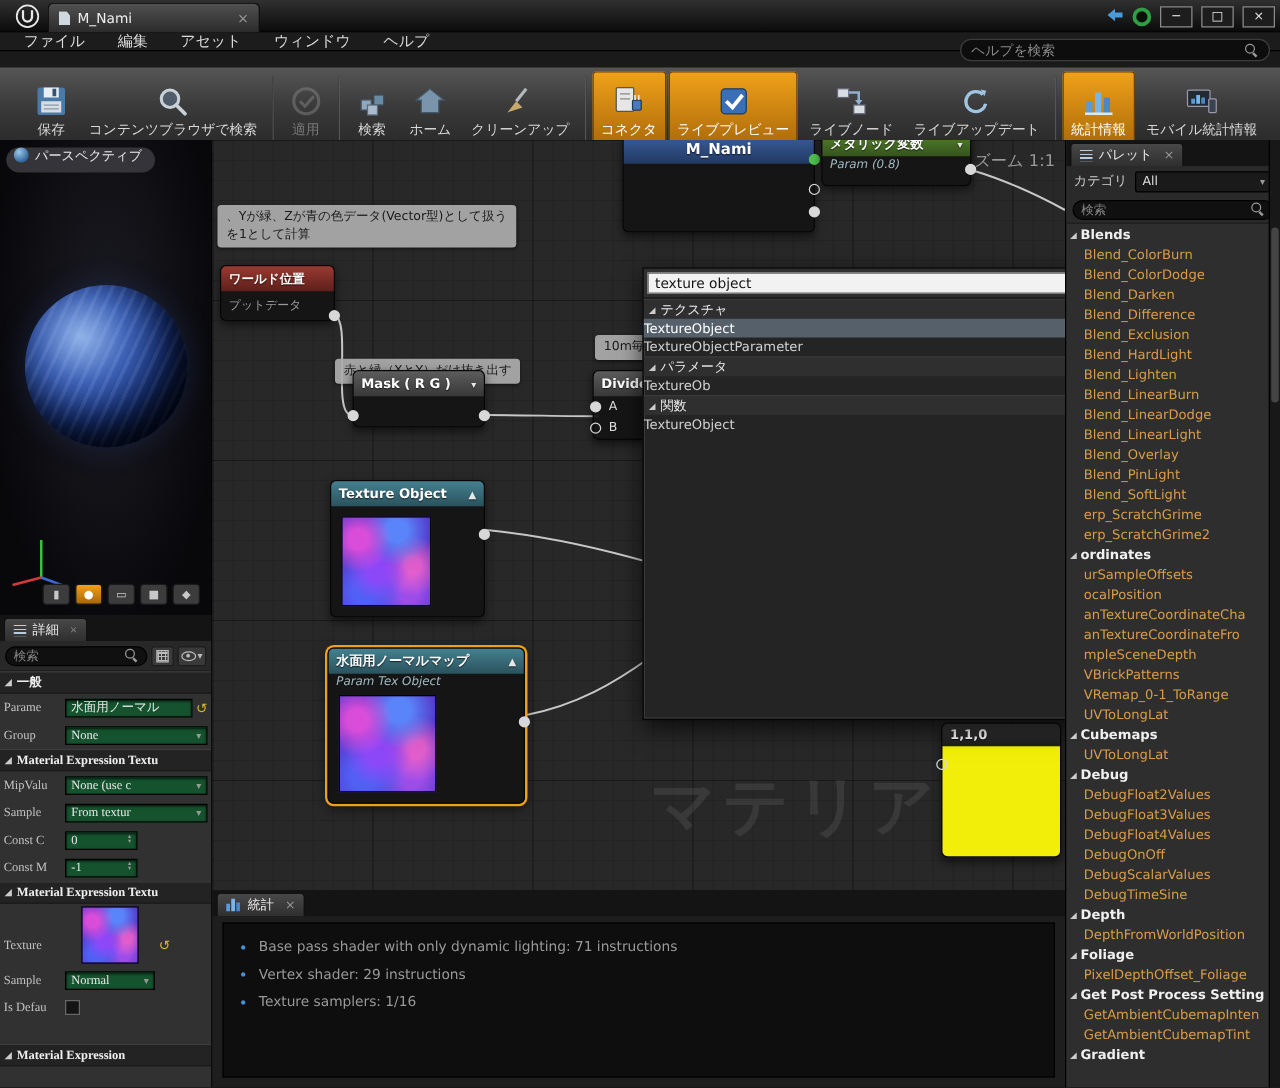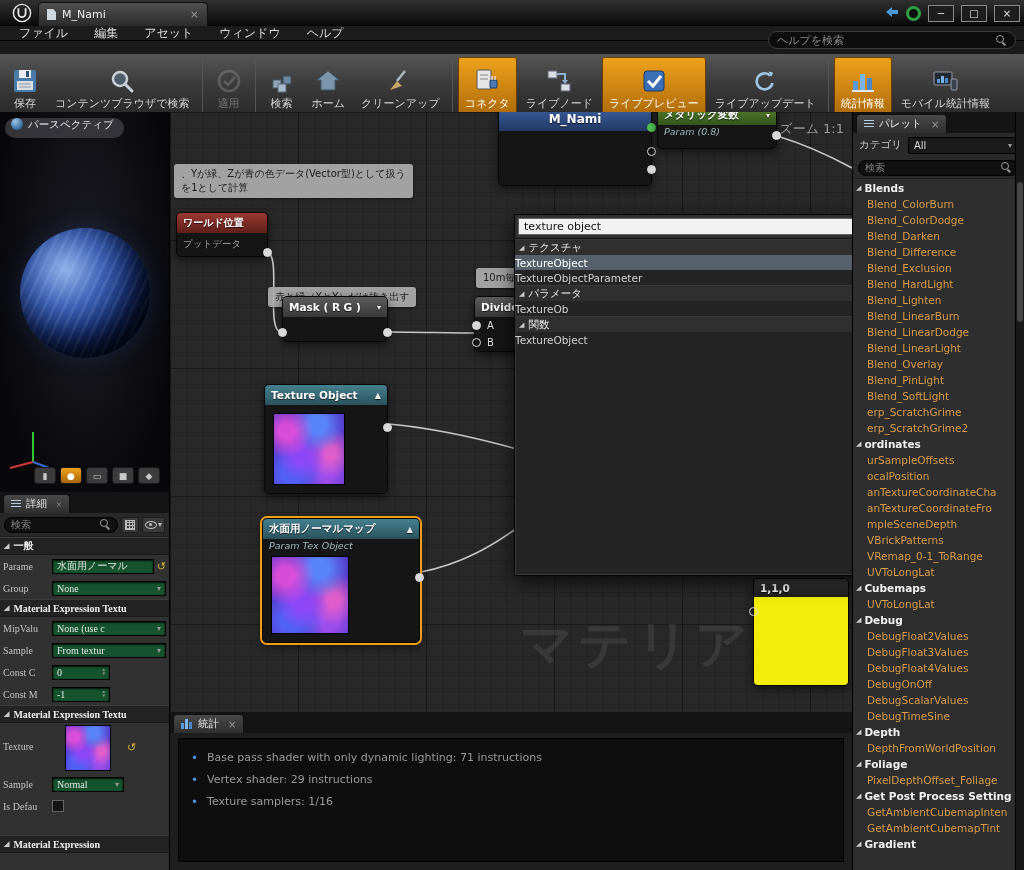--- a/index.html
+++ b/index.html
@@ -30,21 +30,21 @@
   .help-search { position:absolute; right:8px; top:5px; width:248px; height:18px; background:#0d0d0d;
     border:1px solid #3c3c3c; border-radius:9px; display:flex; align-items:center; justify-content:space-between;
     padding:0 8px; color:#8a8a8a; font-size:11px; }
   .mag { position:relative; width:11px; height:11px; display:inline-block; flex:none; }
   .mag::before { content:""; position:absolute; width:6px; height:6px; border:1.5px solid #999; border-radius:50%; left:0; top:0; }
   .mag::after { content:""; position:absolute; width:4px; height:1.5px; background:#999; transform:rotate(45deg); left:6px; top:8px; }
 
   
   .toolbar { position:absolute; left:0; top:54px; width:1024px; height:70px;
     background:linear-gradient(#565656 0%,#3a3a3a 45%,#262626 100%); border-bottom:1px solid #000;
-    display:flex; align-items:stretch; padding:3px 4px; gap:2px; }
+    display:flex; align-items:stretch; padding:3px 20px; gap:2px; }
   .tb-btn { display:flex; flex-direction:column; align-items:center; justify-content:center; gap:1px;
     padding:2px 7px; border-radius:3px; color:#d8d8d8; font-size:11px; }
   .tb-btn.active { background:linear-gradient(#f0a21a,#a86608); color:#fff; box-shadow:inset 0 0 0 1px #6a4004; }
   .tb-btn.disabled { color:#777; }
   .tb-btn.disabled .tb-icon { opacity:.45; filter:grayscale(1); }
   .tb-icon { width:28px; height:28px; flex:none; }
   .tb-icon svg { width:28px; height:28px; }
   .tb-label { white-space:nowrap; }
   .tb-sep { width:1px; background:#181818; border-right:1px solid #555; margin:4px 3px; flex:none; }
 
@@ -291,35 +291,35 @@
         <span class="tb-icon"><svg viewBox="0 0 28 28">
             <rect x="4" y="3" width="14" height="19" rx="1" fill="#e6e6e6" stroke="#555"></rect>
             <line x1="7" y1="8" x2="15" y2="8" stroke="#888"></line>
             <line x1="7" y1="12" x2="15" y2="12" stroke="#888"></line>
             <rect x="17" y="13" width="7" height="8" rx="1" fill="#4a7ab8" stroke="#20395c"></rect>
             <line x1="19" y1="13" x2="19" y2="9" stroke="#ddd" stroke-width="1.5"></line>
             <line x1="22" y1="13" x2="22" y2="9" stroke="#ddd" stroke-width="1.5"></line>
           </svg></span>
         <span class="tb-label">コネクタ</span>
       </div>
+      <div class="tb-btn active">
+        <span class="tb-icon"><svg viewBox="0 0 28 28">
+            <rect x="4" y="4" width="20" height="20" rx="3" fill="#3a6fb5" stroke="#1c3a60"></rect>
+            <path d="M8 14l5 5 8-10" stroke="#fff" stroke-width="3" fill="none"></path>
+          </svg></span>
+        <span class="tb-label">ライブプレビュー</span>
+      </div>
       <div class="tb-btn normal">
         <span class="tb-icon"><svg viewBox="0 0 28 28">
             <rect x="3" y="4" width="9" height="7" fill="#d8dee4" stroke="#667"></rect>
             <rect x="16" y="17" width="9" height="7" fill="#d8dee4" stroke="#667"></rect>
             <path d="M12 7h8v6" fill="none" stroke="#8fb0d0" stroke-width="2"></path>
             <path d="M17 13l3 4 3-4z" fill="#8fb0d0"></path>
           </svg></span>
         <span class="tb-label">ライブノード</span>
-      </div>
-      <div class="tb-btn active">
-        <span class="tb-icon"><svg viewBox="0 0 28 28">
-            <rect x="4" y="4" width="20" height="20" rx="3" fill="#3a6fb5" stroke="#1c3a60"></rect>
-            <path d="M8 14l5 5 8-10" stroke="#fff" stroke-width="3" fill="none"></path>
-          </svg></span>
-        <span class="tb-label">ライブプレビュー</span>
       </div>
       <div class="tb-btn normal">
         <span class="tb-icon"><svg viewBox="0 0 28 28">
             <path d="M21.5 16a8 8 0 1 1-2.2-7.4" fill="none" stroke="#9fc4e4" stroke-width="2.6"></path>
             <path d="M17.5 4.5l4.5 1-1.5 4.5z" fill="#9fc4e4"></path>
           </svg></span>
         <span class="tb-label">ライブアップデート</span>
       </div>
       <div class="tb-sep"></div>
       <div class="tb-btn active">
@@ -438,21 +438,21 @@
             <span>▴</span>
             <span>▾</span>
           </span>
       </div>
     </div>
 
     <div class="sec">
       <span class="tri">◢</span>
       <span>Material Expression Textu</span>
     </div>
-    <div class="drow" style="align-items:flex-start;gap:16px;">
+    <div class="drow" style="align-items:center;gap:16px;">
       <span class="dlabel" style="margin-top:16px;">Texture</span>
       <div class="dthumb normalmap"></div>
       <span class="reset" style="margin-top:16px;">↺</span>
     </div>
     <div class="drow">
       <span class="dlabel">Sample</span>
       <div class="ddrop" style="max-width:72px;">
         <span>Normal</span>
         <span class="dda">▾</span>
       </div>

